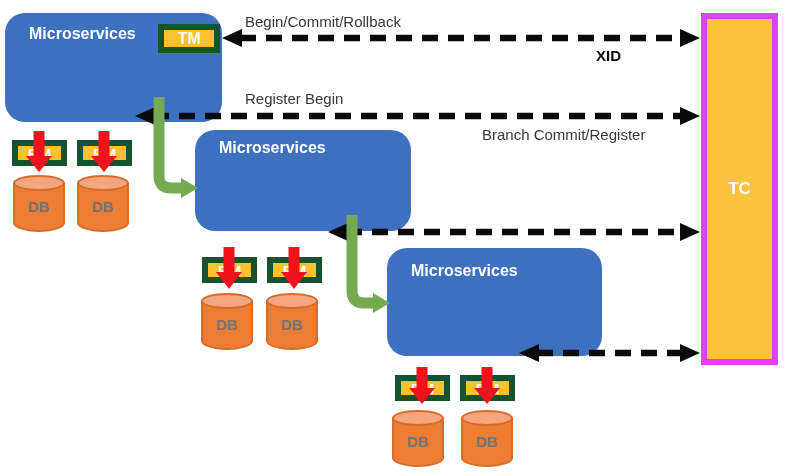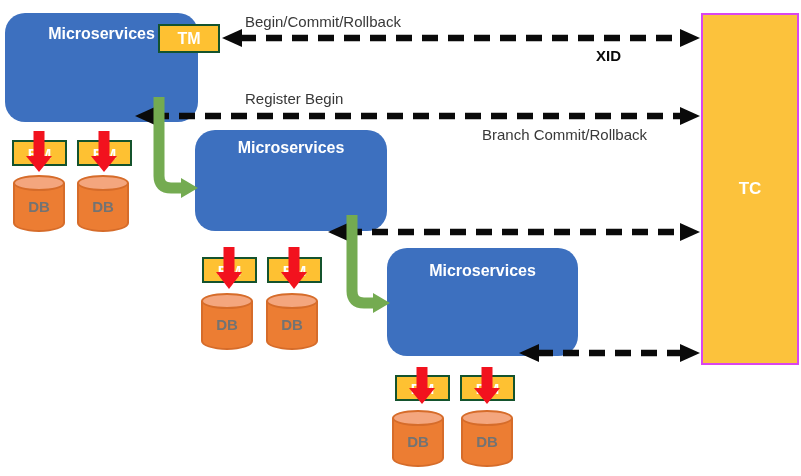--- a/index.html
+++ b/index.html
@@ -3,35 +3,35 @@
 <meta charset="utf-8">
 <style>
   html,body { margin:0; padding:0; background:#ffffff; }
   .canvas {
     position:relative; width:801px; height:476px; background:#ffffff;
     font-family:"Liberation Sans", sans-serif; overflow:hidden;
   }
   
   .ms-box {
     position:absolute; background:#3D70BF; border-radius:20px;
-    color:#ffffff; text-align:center;
+    color:#ffffff; padding-left:24px;
   }
   .ms-title { font-weight:bold; font-size:16px; color:#ffffff; }
   
   .badge {
-    position:absolute; background:#FEC132; border:2px solid #14532d;
+    position:absolute; background:#FEC132; border:6px solid #14532d;
     box-sizing:border-box; color:#ffffff; font-weight:bold;
     text-align:center; display:flex; align-items:center; justify-content:center;
   }
   .badge.tm { width:62px; height:29px; font-size:16px; }
   .badge.rm { width:55px; height:26px; font-size:15px;margin-top:40px; }
   
   .tc-box {
-    position:absolute; left:701px; top:13px; width:98px; height:352px;
-    background:#FCC23C; border:2px solid #d946ef; box-sizing:border-box;
+    position:absolute; left:701px; top:13px; width:77px; height:352px;
+    background:#FCC23C; border:6px solid #d946ef; box-sizing:border-box;
     display:flex; align-items:center; justify-content:center;
   }
   .tc-label { color:#ffffff; font-weight:bold; font-size:17px; }
   
   .db { position:absolute; width:52px; height:58px; }
   .db-body {
     position:absolute; left:0; top:8px; width:52px; height:49px;
     background:#EC7D33; border:2px solid #D66C2A; box-sizing:border-box;
     border-radius:0 0 26px 26px / 0 0 9px 9px;
   }
@@ -109,21 +109,21 @@
     <div class="db-label">DB</div>
   </div>
 
   <div class="tc-box">
     <div class="tc-label">TC</div>
   </div>
 
   <div class="annot" style="left:245px; top:13px;">Begin/Commit/Rollback</div>
   <div class="annot bold" style="left:596px; top:47px;">XID</div>
   <div class="annot" style="left:245px; top:90px;">Register Begin</div>
-  <div class="annot" style="left:482px; top:126px;">Branch Commit/Rollback</div>
+  <div class="annot" style="left:482px; top:126px;">Branch Commit/Register</div>
 
   <svg class="overlay" width="801" height="476" viewBox="0 0 801 476">
 
     <g>
       <line class="dash-line" x1="240" y1="38" x2="683" y2="38"></line>
       <polygon class="dash-head" points="222,38 242,29 242,47"></polygon>
       <polygon class="dash-head" points="700,38 680,29 680,47"></polygon>
     </g>
 
     <g>

